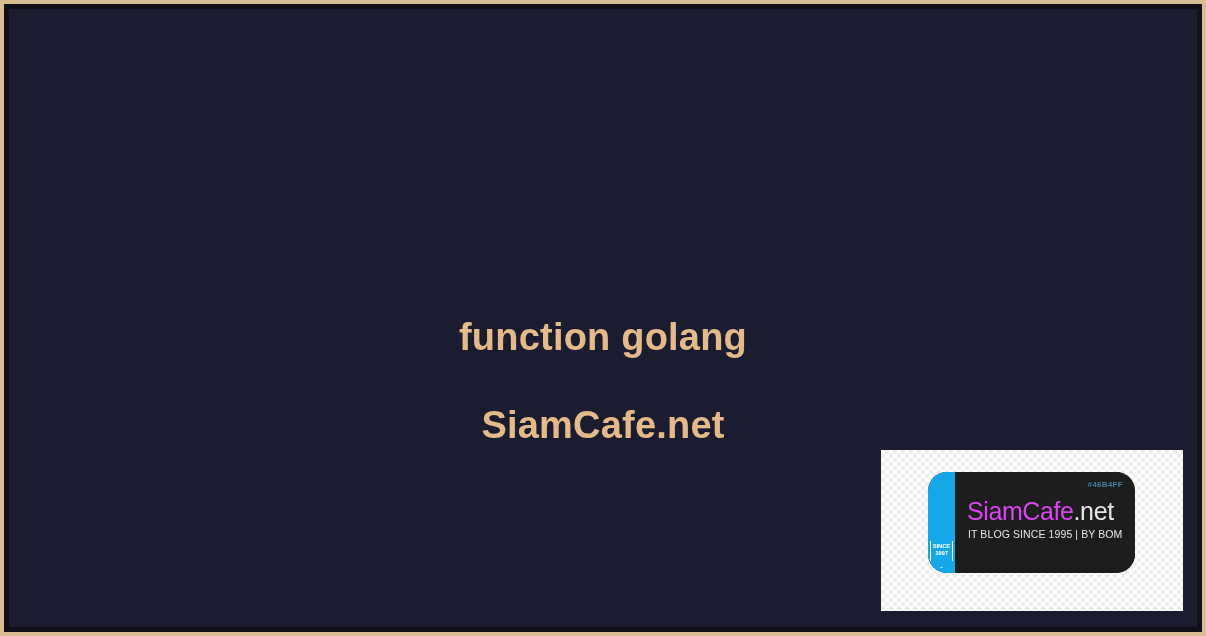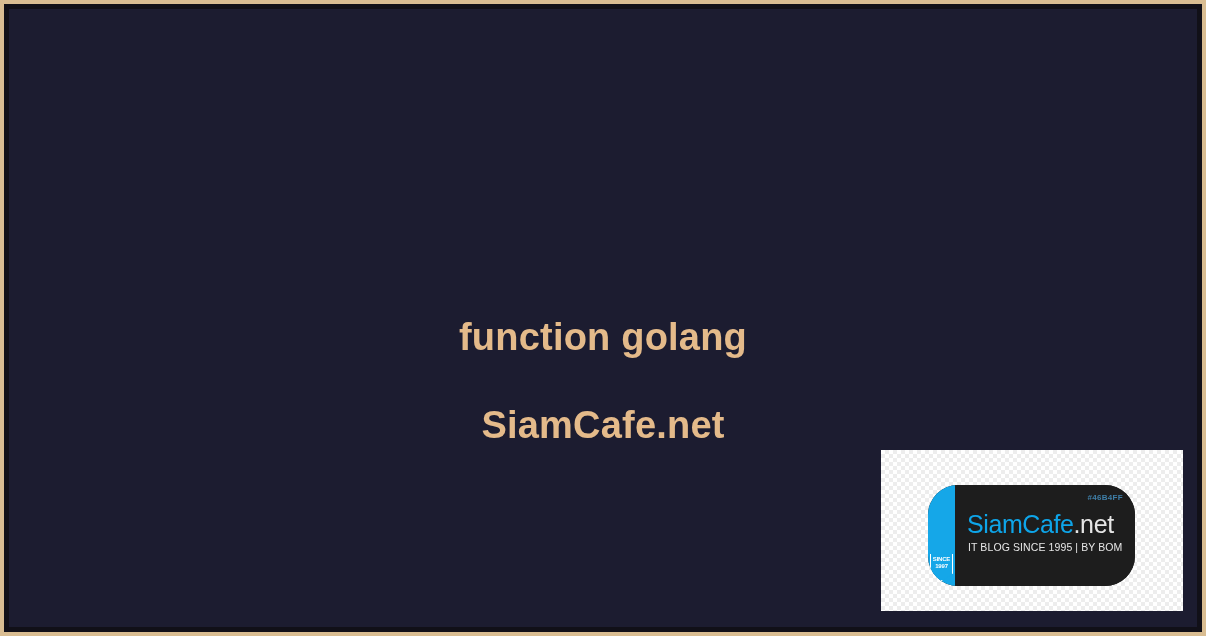--- a/index.html
+++ b/index.html
@@ -71,24 +71,24 @@
       linear-gradient(45deg, #ededed 25%, transparent 25%, transparent 75%, #ededed 75%),
       linear-gradient(45deg, #ededed 25%, transparent 25%, transparent 75%, #ededed 75%);
     background-size: 8px 8px;
     background-position: 0 0, 4px 4px;
   }
 
   
   .logo {
     position: absolute;
     left: 47px;
-    top: 35px;
+    top: 22px;
     width: 207px;
     height: 101px;
-    border-radius: 30px;
+    border-radius: 19px;
     overflow: hidden;
     background: #1d1d1d;
     display: flex;
   }
   .logo-stripe {
     position: relative;
     width: 27px;
     height: 100%;
     background: #15a7e8;
     flex: 0 0 auto;
@@ -140,21 +140,21 @@
   .wordmark {
     position: absolute;
     left: 12px;
     top: 26px;
     font-size: 25px;
     line-height: 27px;
     font-weight: normal;
     letter-spacing: -0.4px;
     white-space: nowrap;
   }
-  .wordmark .brand { color: #0ea5e9; }
+  .wordmark .brand { color: #d946ef; }
   .wordmark .tld   { color: #e5e5e5; }
 
   .tagline {
     position: absolute;
     left: 13px;
     top: 56px;
     color: #e6e6e6;
     font-size: 10.5px;
     letter-spacing: 0.1px;
     white-space: nowrap;

